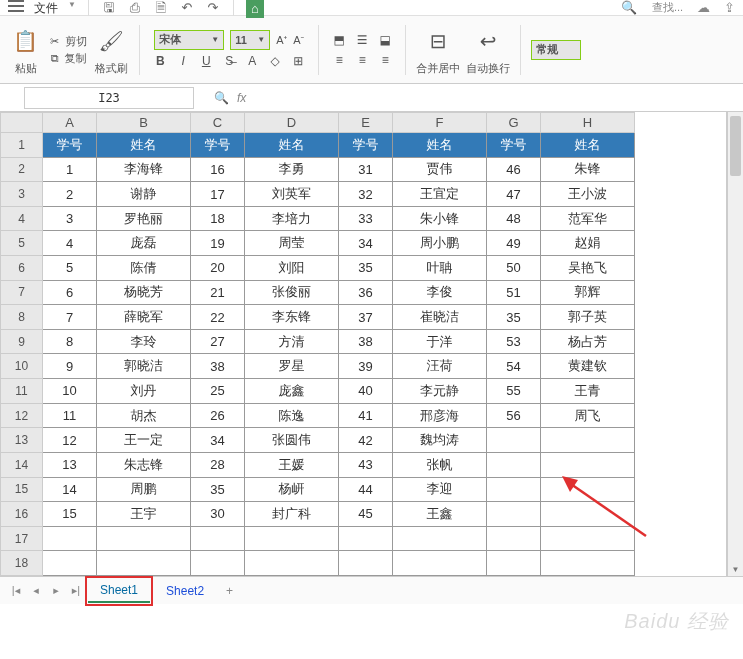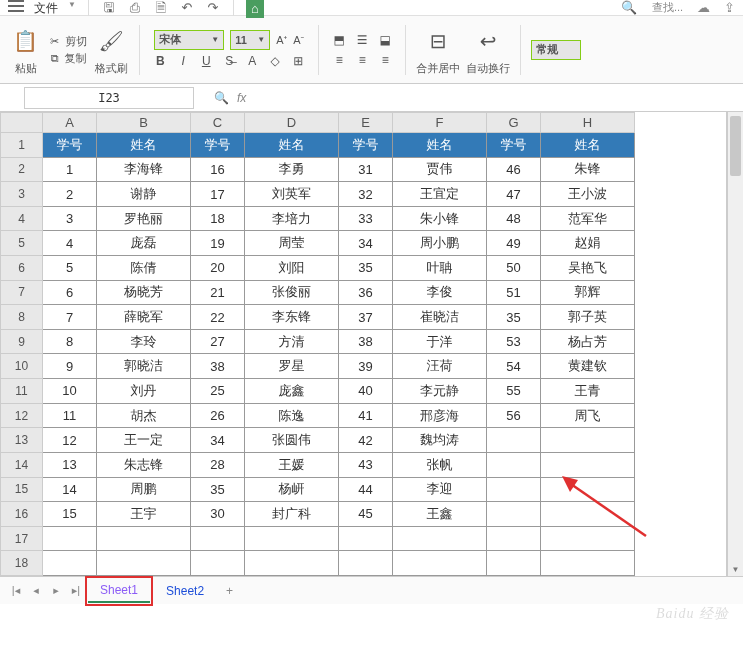--- a/index.html
+++ b/index.html
@@ -33,23 +33,23 @@
 .sheet td { border:1px solid #999; text-align:center; height:24px; background:#fff; }
 .sheet td.hdr { background:#337ab7; color:#fff; border:1px solid #999; }
 .cA,.cC,.cE,.cG { width:54px; }
 .cB,.cD,.cF,.cH { width:94px; }
 .scroll-y { width:16px; background:#f0f0f0; border-left:1px solid #ccc; position:relative; }
 .scroll-y .thumb { position:absolute; top:4px; left:2px; right:2px; height:60px; background:#c8c8c8; border-radius:2px; }
 .scroll-y .arr { position:absolute; left:0; right:0; text-align:center; font-size:8px; color:#777; }
 .footer { height:28px; display:flex; align-items:center; border-top:1px solid #ccc; padding:0 8px; gap:4px; background:#fafafa; }
 .footer .nav-arr { width:16px; text-align:center; color:#888; font-size:11px; }
 .sheet-tab { padding:4px 12px; font-size:12px; color:#1d4ed8; }
-.sheet-tab.active { color:#8b5cf6; border-bottom:2px solid #2e8b57; outline:2px solid #e03030; outline-offset:1px; }
+.sheet-tab.active { color:#0369a1; border-bottom:2px solid #2e8b57; outline:2px solid #e03030; outline-offset:1px; }
 .plus-tab { color:#888; padding:0 6px; }
-.watermark { position:absolute; right:14px; bottom:36px; font-size:14px; color:rgba(0,0,0,0.14); font-style:italic; letter-spacing:1px;font-family:Liberation Serif, serif; }
+.watermark { position:absolute; right:14px; bottom:24px; font-size:20px; color:rgba(0,0,0,0.14); font-style:italic; letter-spacing:1px; }
 .arrow-annot { position:absolute; left:560px; top:474px; width:100px; height:70px; pointer-events:none; }
 </style>
 </head>
 <body>
 
 <div class="topbar">
   <span class="hamburger"></span>
   <span>文件</span>
   <span class="dd-arrow">▼</span>
   <span class="sep"></span>

